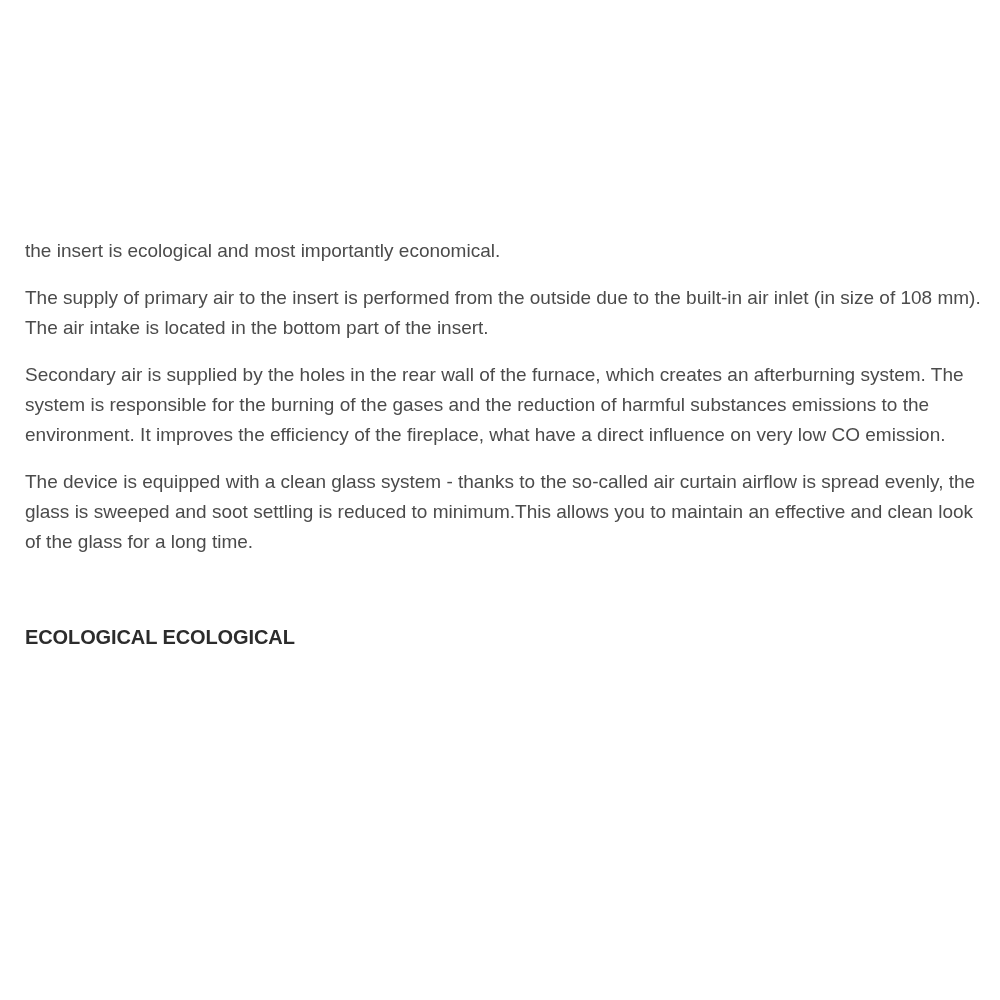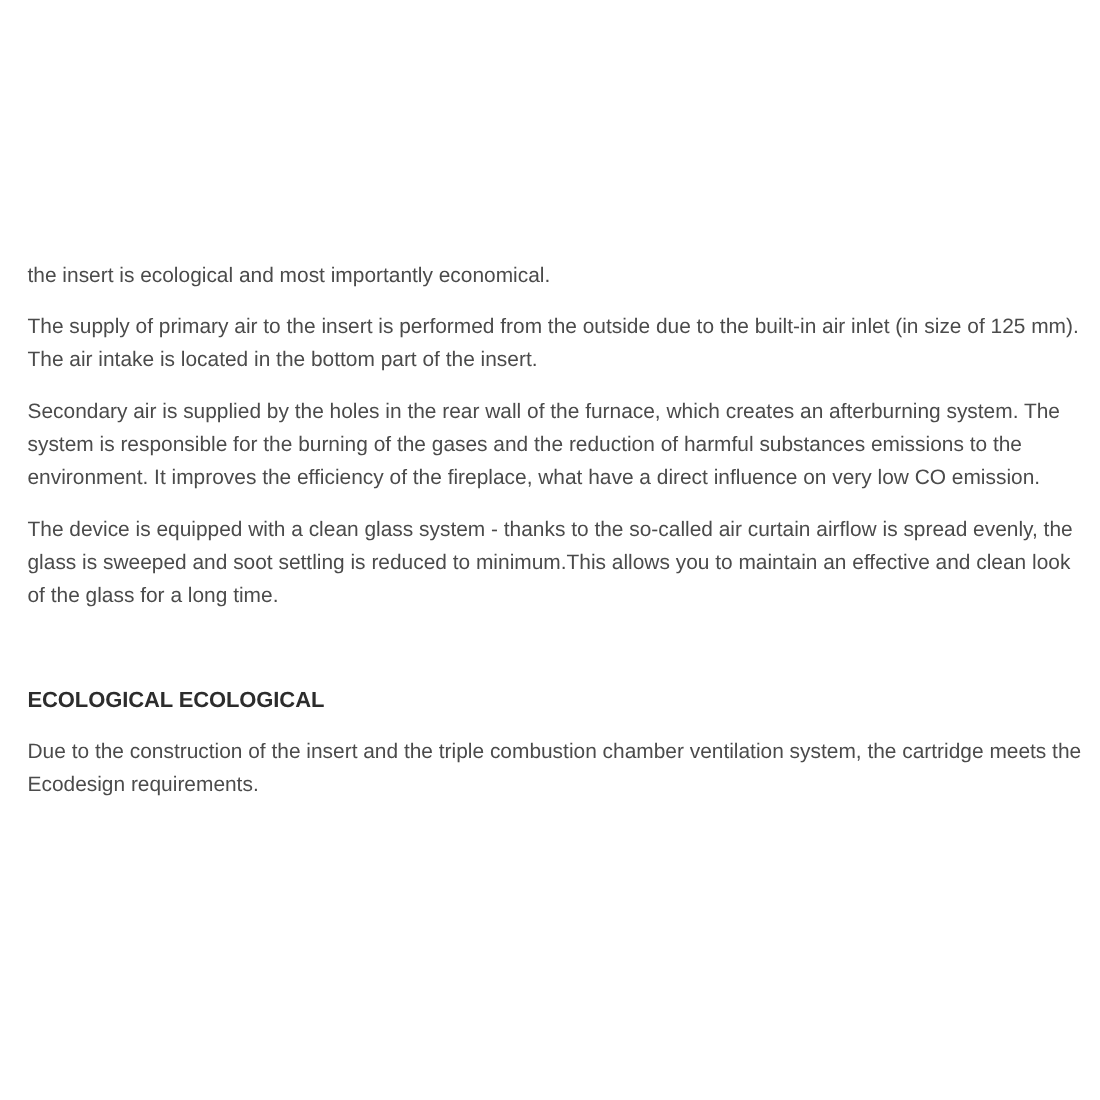--- a/index.html
+++ b/index.html
@@ -42,19 +42,18 @@
     color: #2c2c2c;
     letter-spacing: -0.1px;
   }
 </style>
 </head>
 <body>
 
 <div class="page">
   <div class="content">
     <p>the insert is ecological and most importantly economical.</p>
-    <p>The supply of primary air to the insert is performed from the outside due to the built-in air inlet (in size of 125 mm). The air intake is located in the bottom part of the insert.</p>
+    <p>The supply of primary air to the insert is performed from the outside due to the built-in air inlet (in size of 108 mm). The air intake is located in the bottom part of the insert.</p>
     <p>Secondary air is supplied by the holes in the rear wall of the furnace, which creates an afterburning system. The system is responsible for the burning of the gases and the reduction of harmful substances emissions to the environment. It improves the efficiency of the fireplace, what have a direct influence on very low CO emission.</p>
     <p>The device is equipped with a clean glass system - thanks to the so-called air curtain airflow is spread evenly, the glass is sweeped and soot settling is reduced to minimum.This allows you to maintain an effective and clean look of the glass for a long time.</p>
     <h2>ECOLOGICAL ECOLOGICAL</h2>
-    <p>Due to the construction of the insert and the triple combustion chamber ventilation system, the cartridge meets the Ecodesign requirements.</p>
   </div>
 </div>
 
 </body></html>

